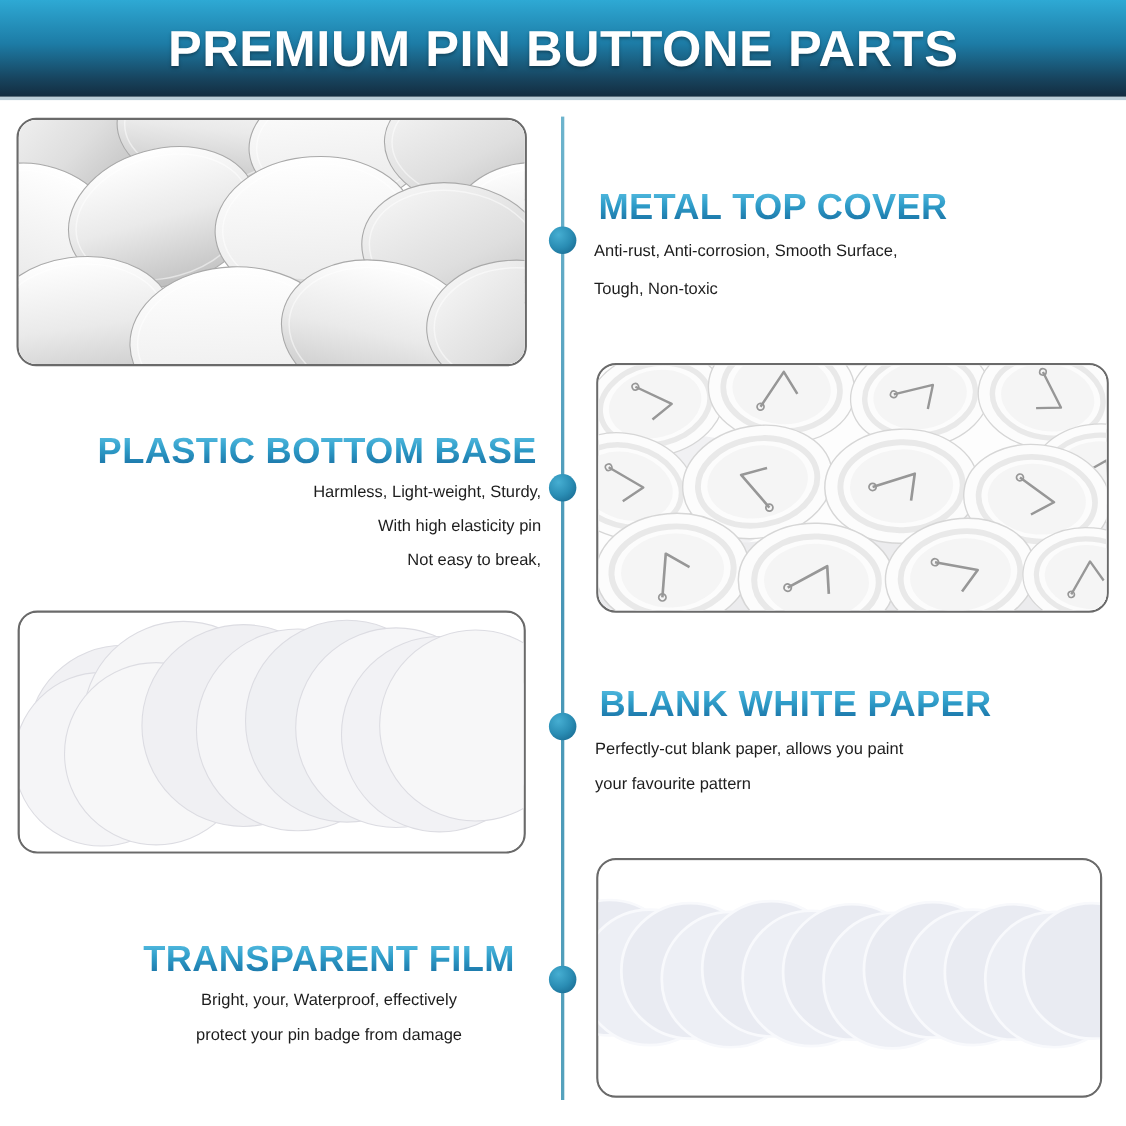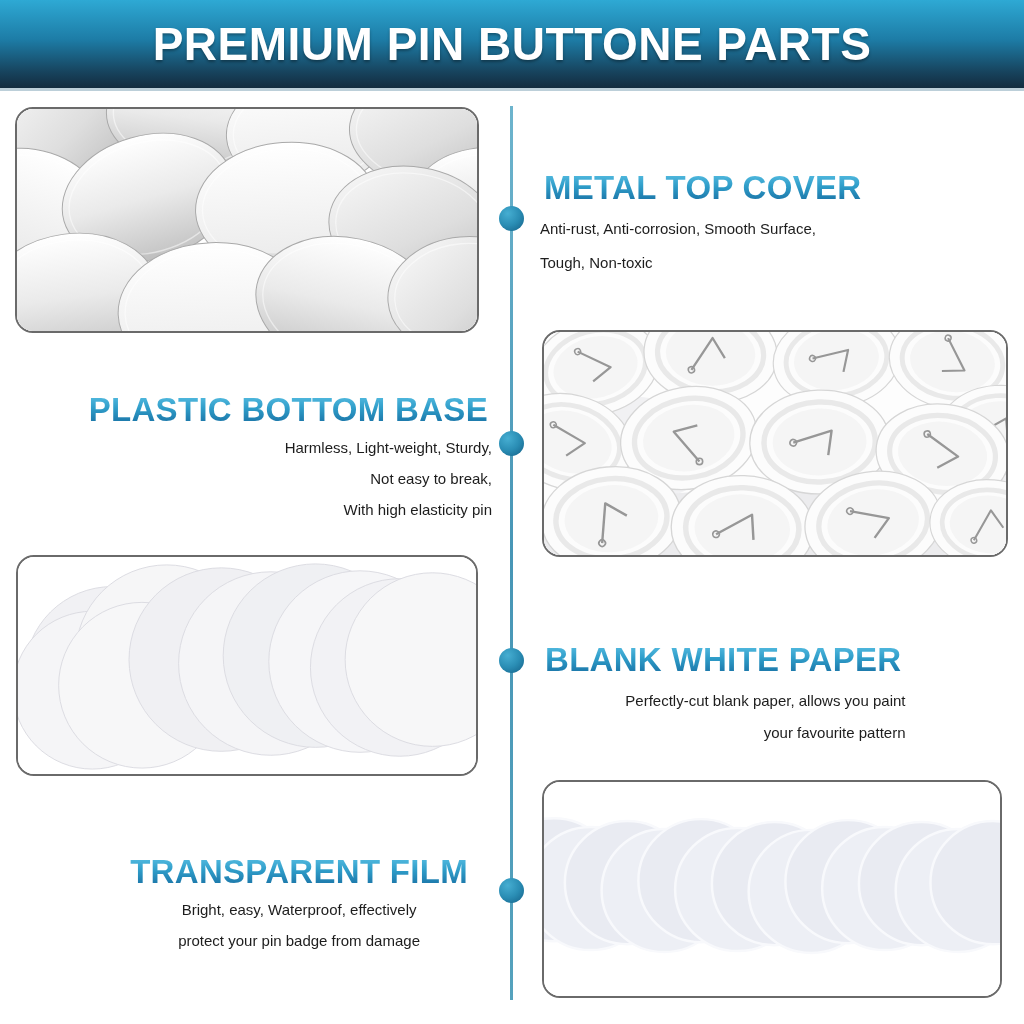--- a/index.html
+++ b/index.html
@@ -50,21 +50,21 @@
     background:linear-gradient(180deg,#5fc4e7 0%,#2f9dc9 45%,#14689d 100%);
     -webkit-background-clip:text; background-clip:text; color:transparent;
     white-space:nowrap;
   }
   .sec .body { margin-top:5px; font-size:15px; color:#1d1d1d; }
   .sec .body div { line-height:31px; white-space:nowrap; }
   .sec1 { left:540px; top:166px; text-align:left; }
   .sec1 .body { margin-top:6px; } .sec1 .body div { line-height:34px; }
   .sec2 { right:532px; top:388px; text-align:right; }
   .sec2 .body { margin-top:3px; }
-  .sec3 { left:541px; top:638px; text-align:right; }
+  .sec3 { left:541px; top:618px; text-align:left; }
   .sec3 .body { margin-top:7px; } .sec3 .body div { line-height:32px; }
   .sec4 { right:552px; top:850px; text-align:center; }
   .sec4 .body { margin-top:4px; }
 </style>
 </head>
 <body>
 
 <div class="page">
 
   <header class="banner">
@@ -269,34 +269,34 @@
     <div class="body">
       <div>Anti-rust, Anti-corrosion, Smooth Surface,</div>
       <div>Tough, Non-toxic</div>
     </div>
   </section>
 
   <section class="sec sec2">
     <h2>PLASTIC BOTTOM BASE</h2>
     <div class="body">
       <div>Harmless, Light-weight, Sturdy,</div>
+      <div>With high elasticity pin</div>
       <div>Not easy to break,</div>
-      <div>With high elasticity pin</div>
     </div>
   </section>
 
   <section class="sec sec3">
     <h2>BLANK WHITE PAPER</h2>
     <div class="body">
       <div>Perfectly-cut blank paper, allows you paint</div>
       <div>your favourite pattern</div>
     </div>
   </section>
 
   <section class="sec sec4">
     <h2>TRANSPARENT FILM</h2>
     <div class="body">
-      <div>Bright, easy, Waterproof, effectively</div>
+      <div>Bright, your, Waterproof, effectively</div>
       <div>protect your pin badge from damage</div>
     </div>
   </section>
 
 </div>
 
 </body></html>

